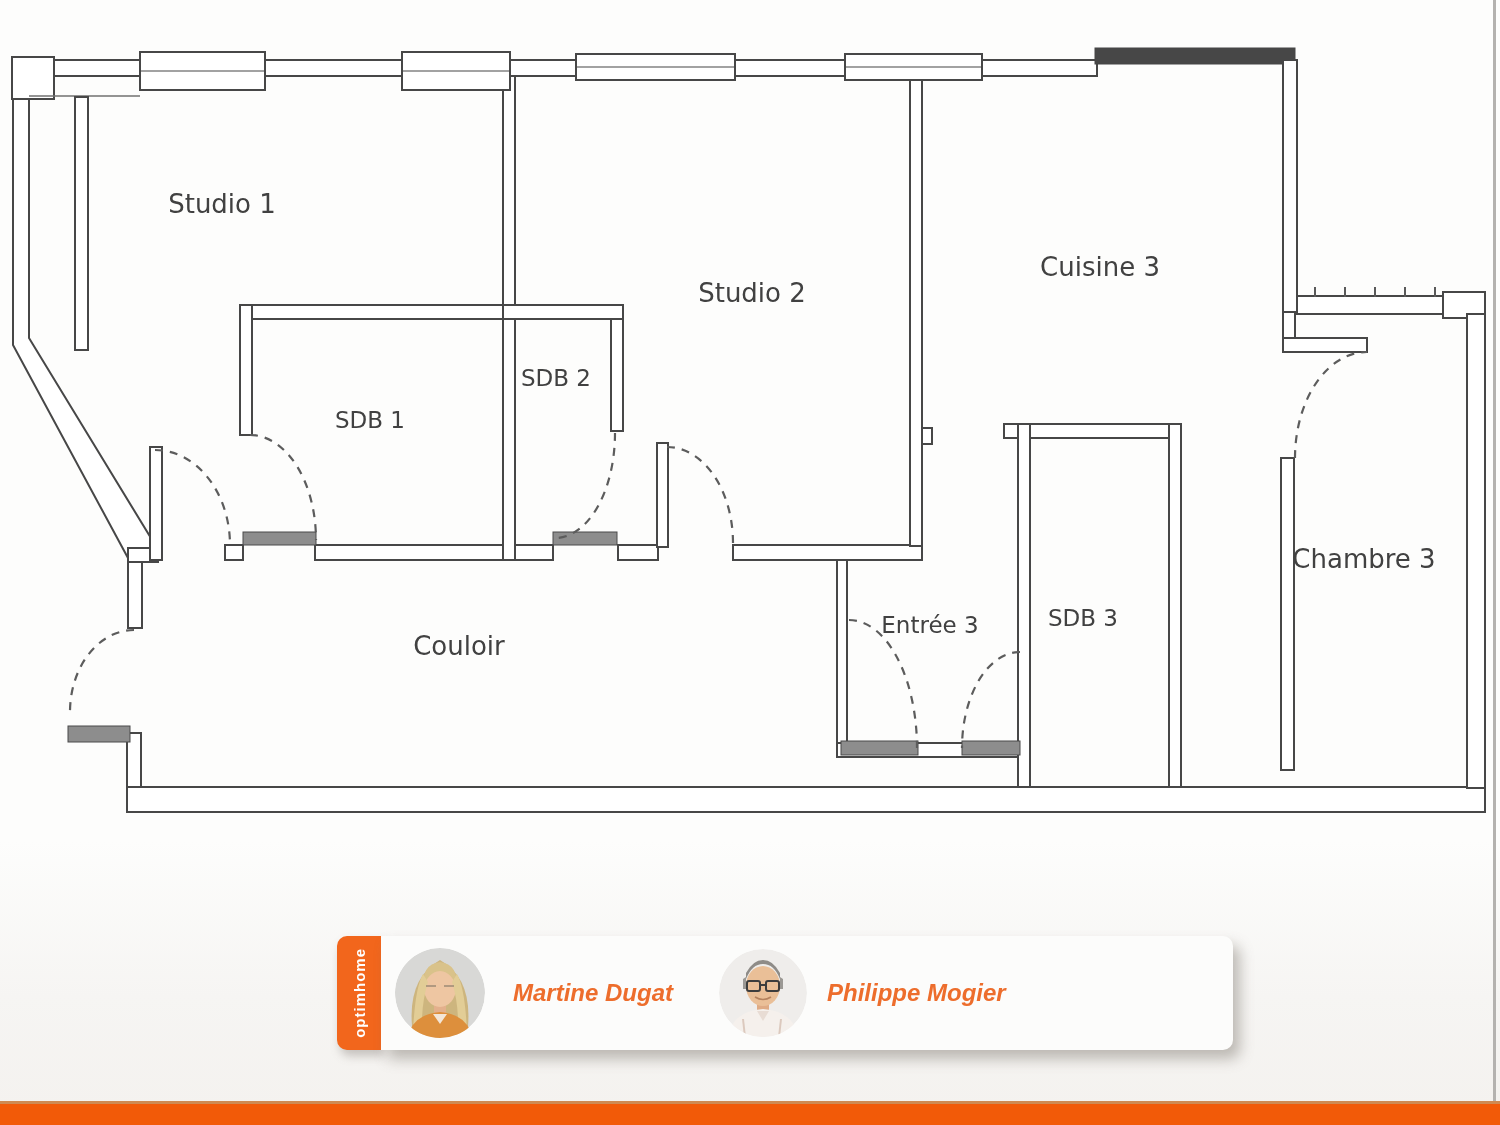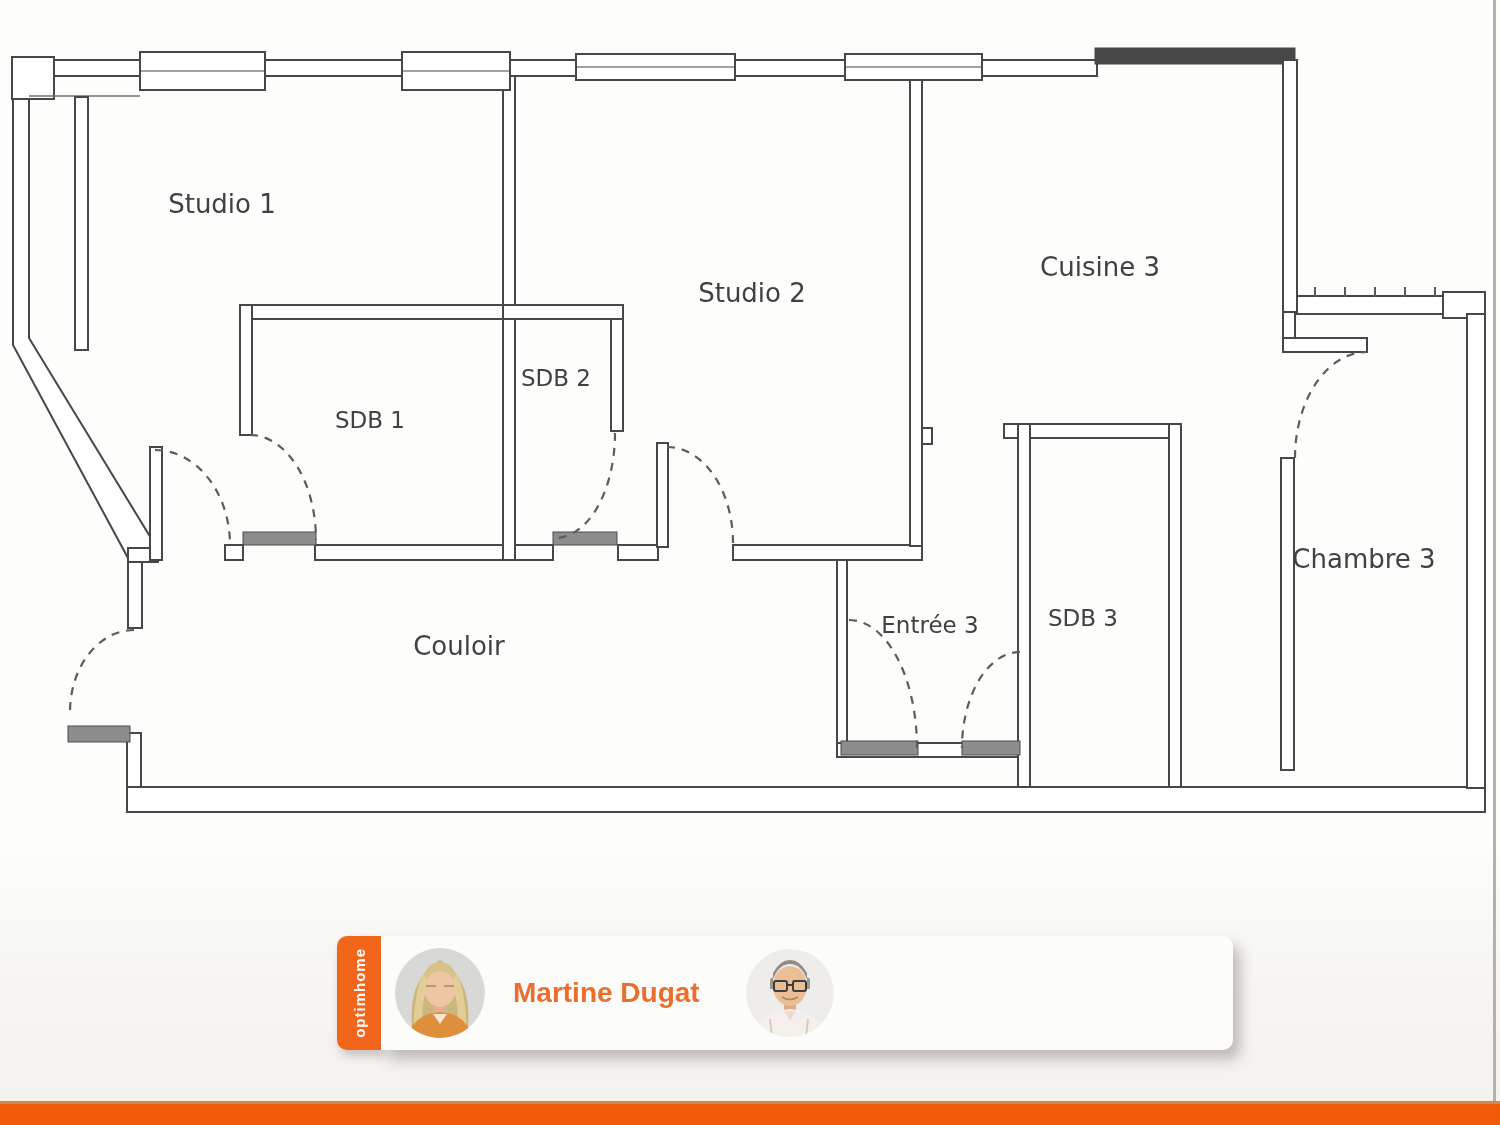--- a/index.html
+++ b/index.html
@@ -32,21 +32,21 @@
   .brand-tab{width:44px;height:114px;background:var(--tab);
     border-radius:10px 0 0 10px;display:flex;align-items:center;justify-content:center;
     box-shadow:3px 6px 10px rgba(110,100,95,.35);}
   .brand-tab span{writing-mode:vertical-rl;transform:rotate(180deg);
     color:#fff;font-weight:bold;font-size:15px;letter-spacing:1px;}
   .agent-card{width:852px;height:114px;background:#fcfcfb;border-radius:0 10px 10px 0;
     box-shadow:7px 9px 14px rgba(120,112,105,.45);display:flex;align-items:center;}
   .avatar{border-radius:50%;overflow:hidden;flex:0 0 auto;}
   .avatar.a1{width:90px;height:90px;margin-left:14px;}
   .avatar.a2{width:88px;height:88px;margin-left:46px;}
-  .agent-name{color:var(--name);font-weight:bold;font-size:28px;white-space:nowrap;}
+  .agent-name{color:var(--name);font-weight:bold;font-size:24px;white-space:nowrap;font-style:italic;}
   .agent-name.n1{margin-left:28px;}
   .agent-name.n2{margin-left:20px;}
 
   .pre-bar{position:absolute;left:0;top:1101px;width:1500px;height:6px;background:#cf8a52;}
   .footer-bar{position:absolute;left:0;top:1104px;width:1500px;height:21px;background:var(--bar);}
 </style>
 </head>
 <body>
 
 <div class="paper"></div>
@@ -186,19 +186,20 @@
         <rect x="28" y="32" width="13" height="10" rx="2" fill="none" stroke="#3d3d3d" stroke-width="2"></rect>
         <rect x="47" y="32" width="13" height="10" rx="2" fill="none" stroke="#3d3d3d" stroke-width="2"></rect>
         <line x1="41" y1="36" x2="47" y2="36" stroke="#3d3d3d" stroke-width="2"></line>
         <path d="M36,48 Q44,53 52,48" fill="none" stroke="#b5825e" stroke-width="1.6"></path>
         <path d="M8,88 Q14,62 44,60 Q74,62 80,88 Z" fill="#f5f0ec"></path>
         <path d="M38,62 L44,72 L50,62 Z" fill="#e8dcd4"></path>
         <line x1="24" y1="70" x2="26" y2="88" stroke="#dcc9be" stroke-width="2"></line>
         <line x1="62" y1="70" x2="60" y2="88" stroke="#dcc9be" stroke-width="2"></line>
       </svg>
     </div>
+    <div class="agent-name n2">Philippe Mogier</div>
 
   </div>
 </div>
 
 <div class="page-edge"></div>
 <div class="pre-bar"></div>
 <div class="footer-bar"></div>
 
 </body></html>

